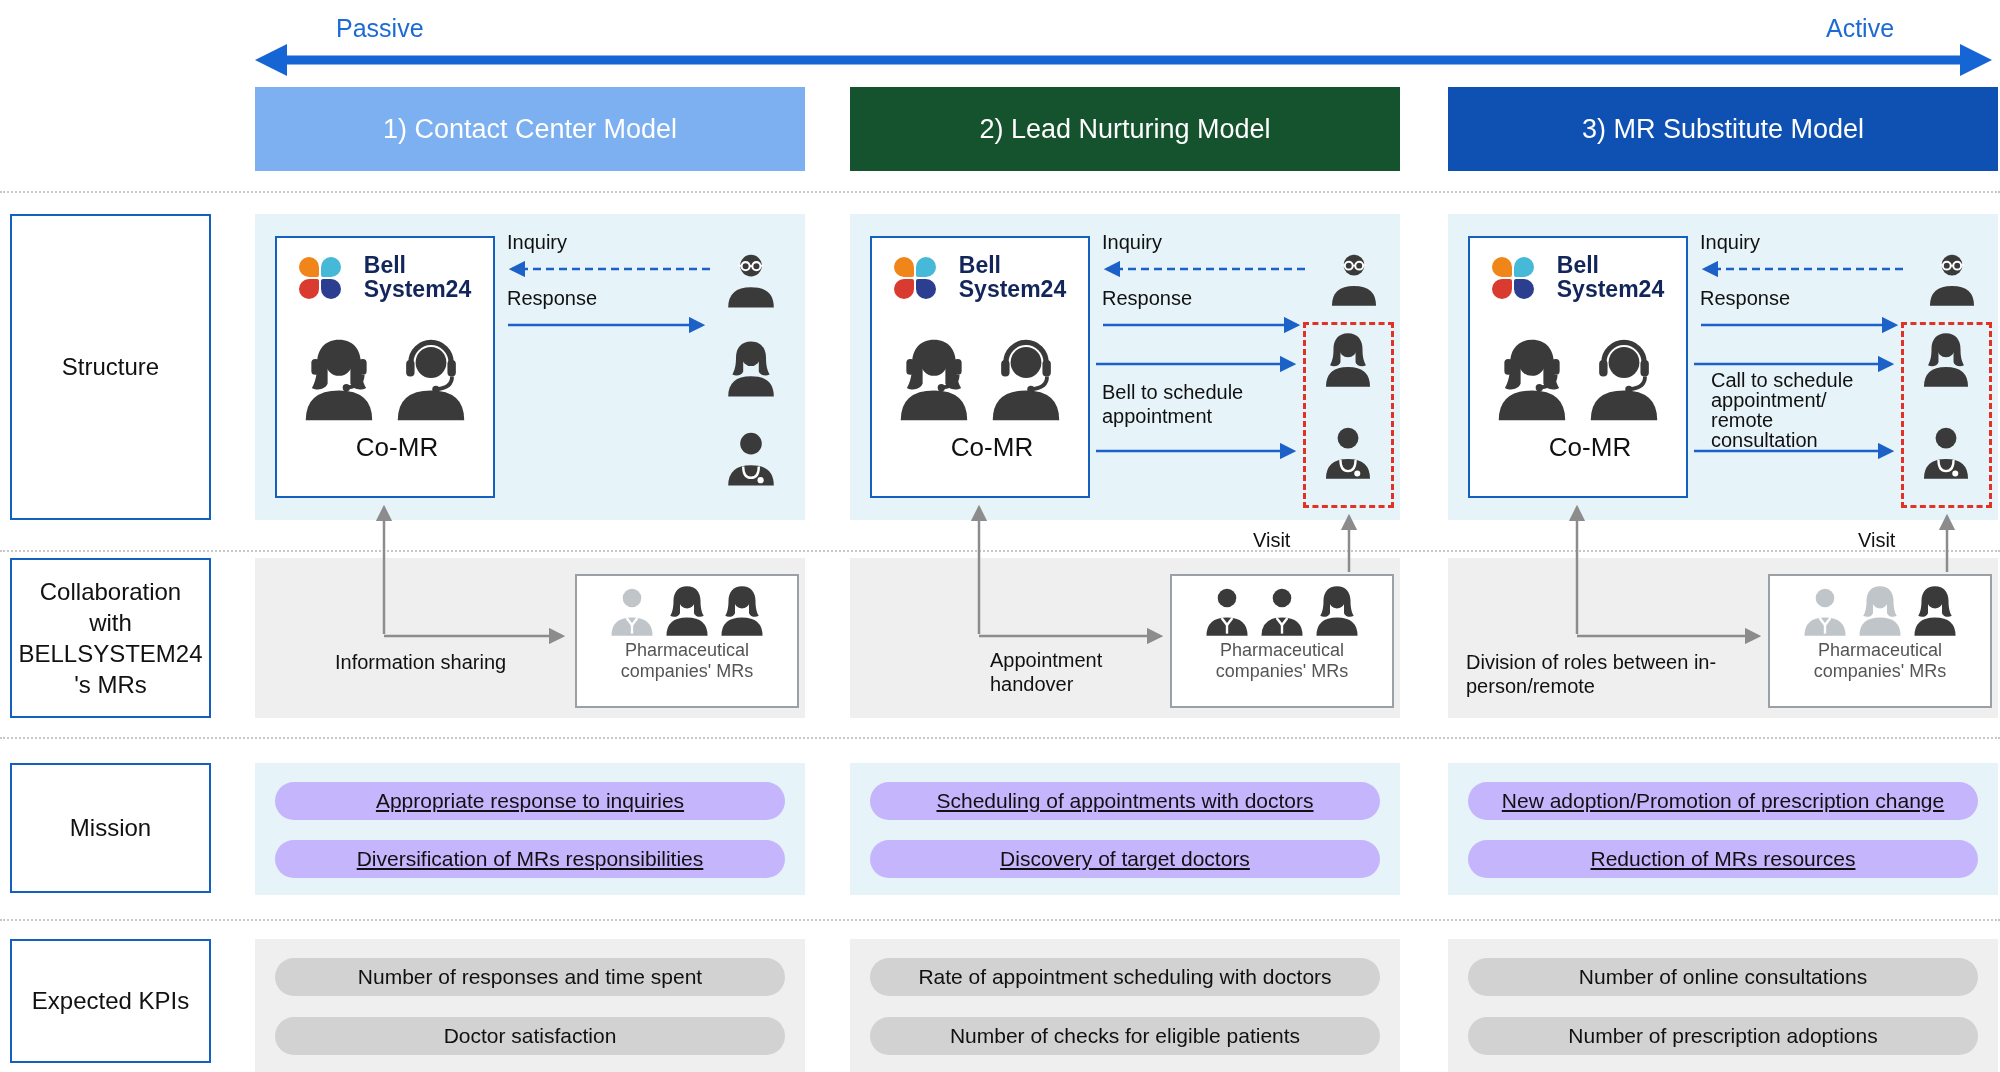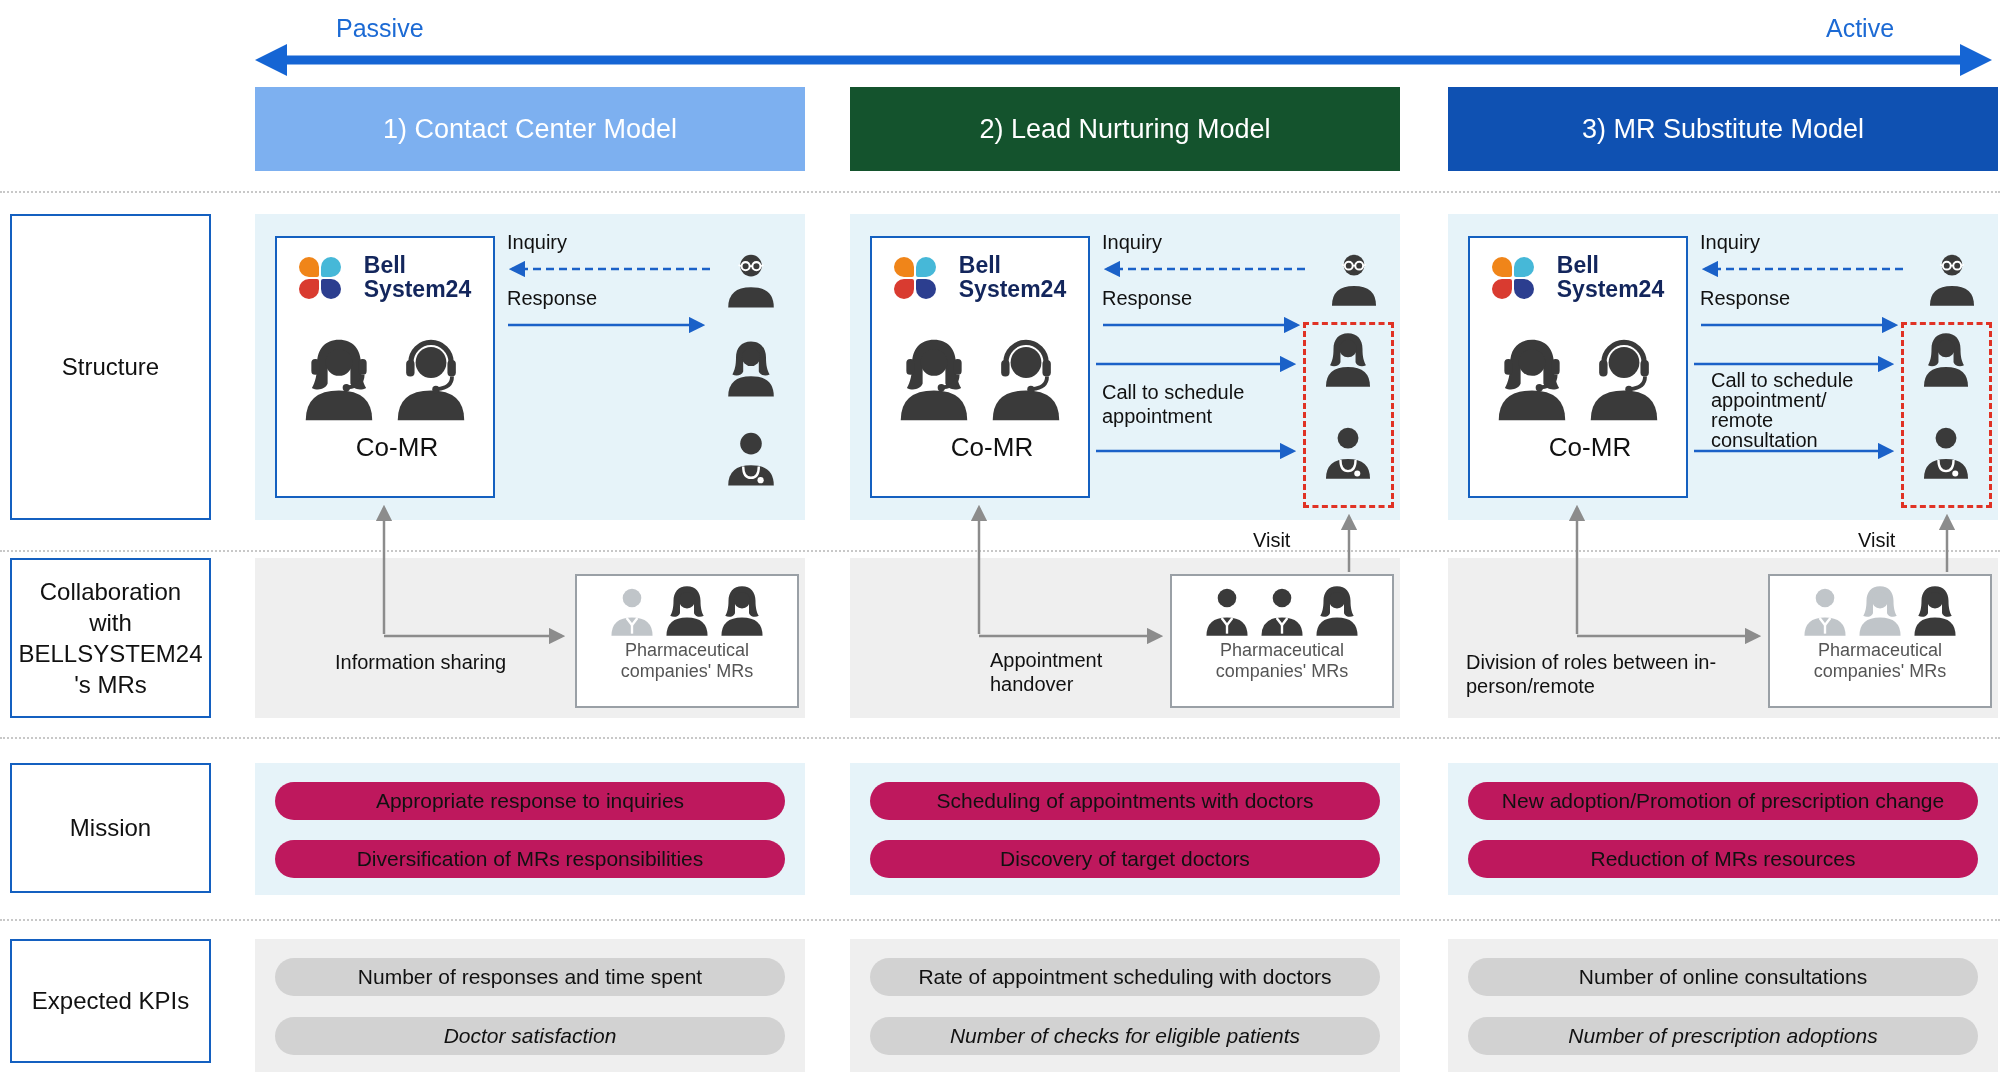--- a/index.html
+++ b/index.html
@@ -55,24 +55,24 @@
             border:3px dashed #E03225; }
 
   .mrs-box { position:absolute; left:320px; top:574px; width:224px; height:134px;
              background:#fff; border:2px solid #9AA0A6;
              display:flex; flex-direction:column; align-items:center; }
   .mrs-icons { display:flex; gap:3px; margin-top:8px; }
   .mrs-label { font-size:18px; color:#555; text-align:center; line-height:1.15; margin-top:2px; width:200px; }
 
   .pill { position:absolute; left:20px; width:510px; height:38px; border-radius:19px;
           display:flex; align-items:center; justify-content:center; font-size:21px; color:#111; }
-  .pill-mission { background:#be185d; }
+  .pill-mission { background:#c4b5fd;text-decoration:underline; }
   .pill-kpi { background:#D2D2D2; }
   .m1 { top:782px; } .m2 { top:840px; }
-  .k1 { top:958px; } .k2 { top:1017px;font-style:italic; }
+  .k1 { top:958px; } .k2 { top:1017px; }
 
   .overlay { position:absolute; left:0; top:0; width:2000px; height:1072px; pointer-events:none; }
   .hidden-defs { position:absolute; width:0; height:0; overflow:hidden; }
 </style>
 </head>
 <body>
 
 <svg class="hidden-defs" aria-hidden="true">
   <defs>
     <symbol id="p-doc-m" viewBox="0 0 48 50">
@@ -227,21 +227,21 @@
           </svg>
         <svg class="icon ic-dark" width="84" height="88">
             <use href="#p-op-b"></use>
           </svg>
       </div>
       <div class="comr">Co-MR</div>
     </div>
 
     <div class="slabel" style="left:252px;top:230px;width:204px">Inquiry</div>
     <div class="slabel" style="left:252px;top:286px;width:204px">Response</div>
-    <div class="slabel" style="left:252px;top:380px;width:200px">Call to schedule appointment</div>
+    <div class="slabel" style="left:252px;top:380px;width:200px">Bell to schedule appointment</div>
     <div class="slabel" style="left:403px;top:528px;width:80px">Visit</div>
 
     <svg class="doc ic-dark" style="left:476px;top:250px" width="56" height="58">
         <use href="#p-doc-m"></use>
       </svg>
     <div class="redbox"></div>
     <svg class="doc ic-dark" style="left:470px;top:331px" width="56" height="58">
         <use href="#p-doc-f"></use>
       </svg>
     <svg class="doc ic-dark" style="left:470px;top:423px" width="56" height="58">

